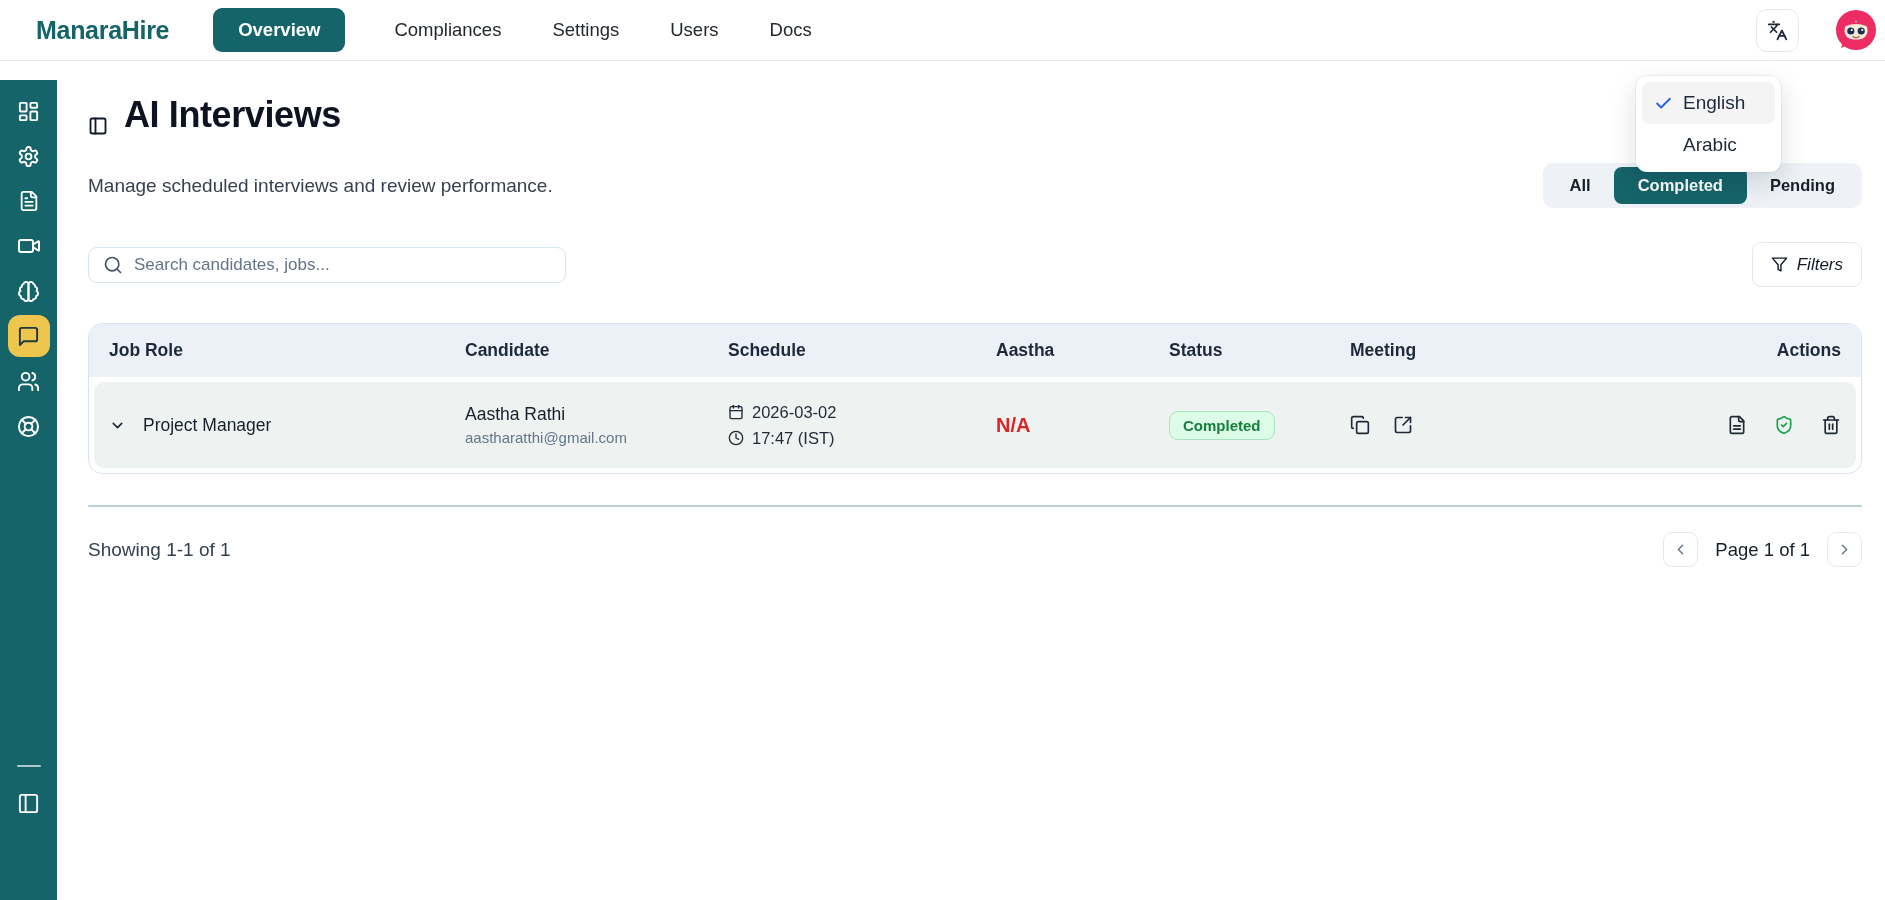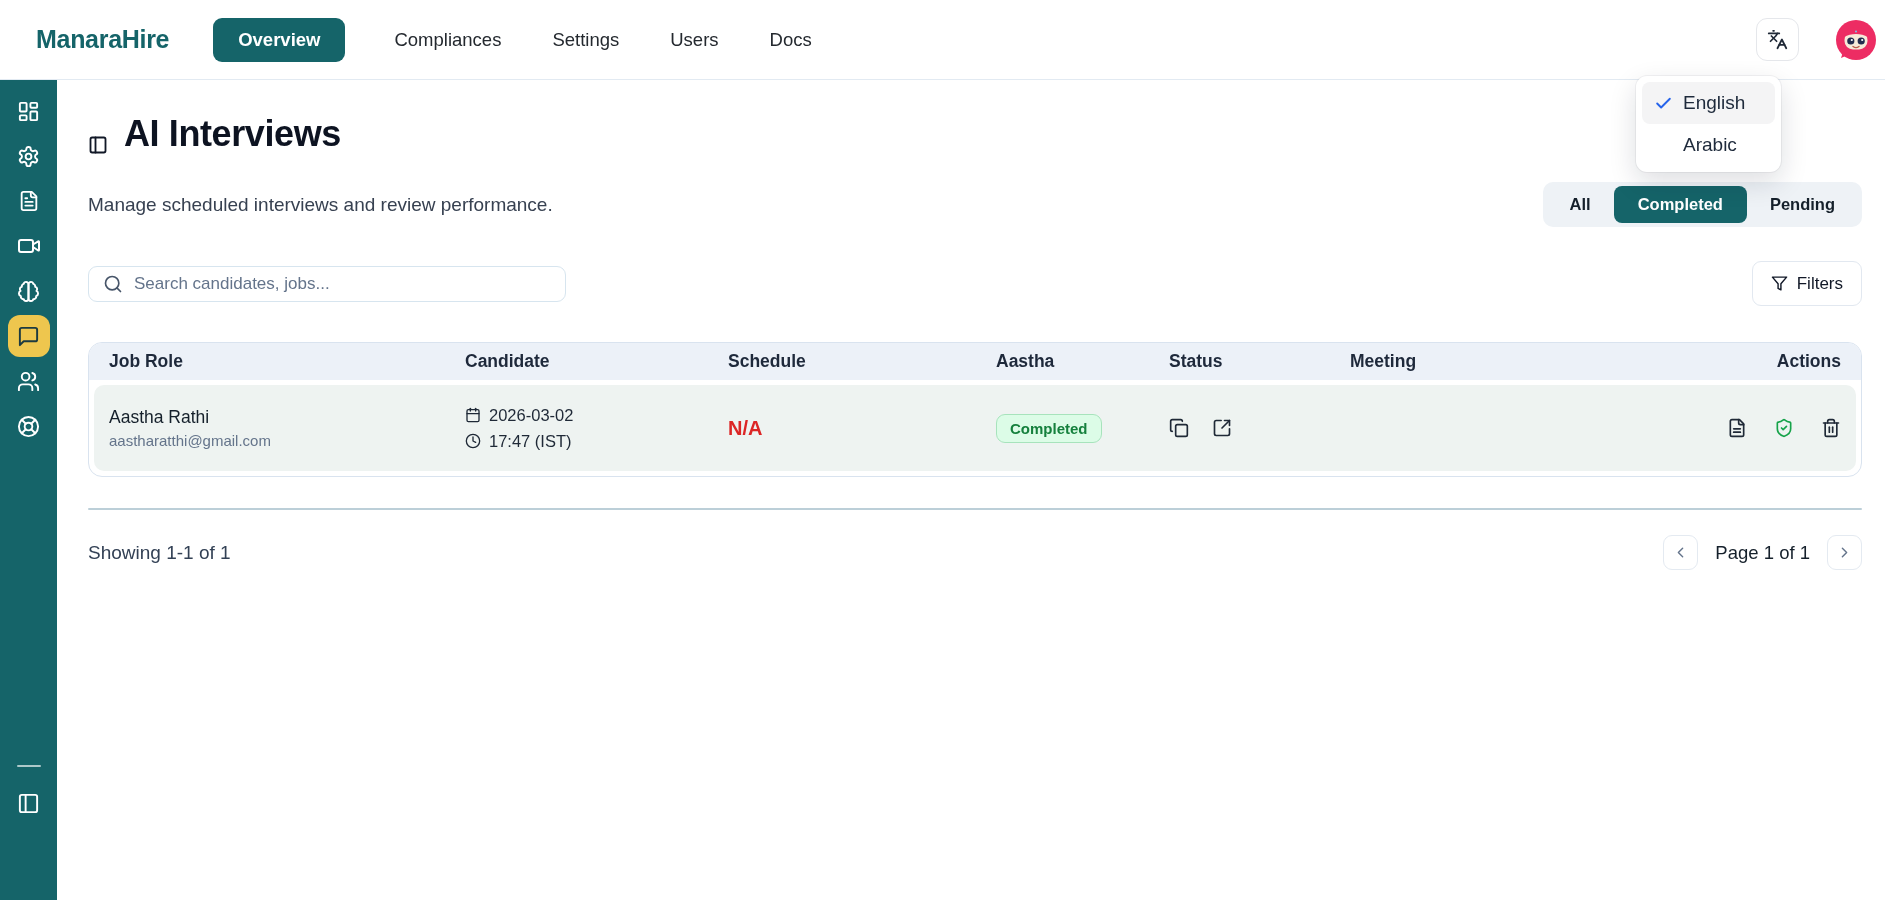--- a/index.html
+++ b/index.html
@@ -1,21 +1,21 @@
 <!DOCTYPE html>
 <html><head>
 <meta charset="utf-8">
 <style>
   * { margin:0; padding:0; box-sizing:border-box; }
   html,body { width:1885px; height:900px; overflow:hidden; }
   body { font-family:"Liberation Sans","DejaVu Sans",sans-serif; background:#fff; position:relative; color:#111827; }
   svg { display:block; }
 
   
-  .topbar { height:80px; display:flex; align-items:center; padding:0 8px 0 36px; border-bottom:1px solid #e2eaf2; background:#fff; }
+  .topbar { height:61px; display:flex; align-items:center; padding:0 8px 0 36px; border-bottom:1px solid #e2eaf2; background:#fff; }
   .brand { font-size:25px; font-weight:800; color:#156469; letter-spacing:-.3px; cursor:pointer; }
   .nav { display:flex; align-items:center; gap:47px; margin-left:44px; }
   .nav-item { font-size:18.5px; color:#24292f; font-weight:500; cursor:pointer; padding:10px 2px; }
   .nav-item.active { background:#156469; color:#fff; border-radius:9px; padding:11px 25px; font-weight:600; }
   .topbar-right { margin-left:auto; display:flex; align-items:center; gap:36px; }
   .lang-btn { width:43px; height:43px; border:1px solid #e5e7eb; border-radius:11px; background:#fff; display:grid; place-items:center; color:#1f2937; cursor:pointer; }
   .avatar { width:42px; height:42px; border-radius:50%; cursor:pointer; }
 
   
   .dropdown { position:absolute; top:76px; right:104px; width:145px; background:#fff; border-radius:11px; padding:6px; box-shadow:0 10px 28px rgba(15,23,42,.14), 0 0 0 1px rgba(15,23,42,.05); z-index:60; }
@@ -39,26 +39,26 @@
   .sub-row { margin-top:27px; display:flex; align-items:center; justify-content:space-between; }
   .subtitle { font-size:19px; color:#374151; }
   .segmented { background:#eef2f6; border-radius:10px; padding:4px; display:flex; align-items:center; }
   .segment { padding:8px 23px; font-size:16.5px; font-weight:700; color:#15202b; cursor:pointer; border-radius:8px; }
   .segment.active { background:#156469; color:#fff; padding:9px 24px; }
   .search-row { margin-top:34px; display:flex; align-items:center; justify-content:space-between; }
   .search-box { width:478px; height:36px; border:1px solid #d7e5ef; border-radius:9px; display:flex; align-items:center; gap:11px; padding:0 14px; background:#fff; }
   .search-box svg { color:#475569; flex:none; }
   .search-box input { border:none; outline:none; flex:1; font-size:17px; font-family:inherit; color:#0f172a; background:transparent; }
   .search-box input::placeholder { color:#64748b; }
-  .filters-btn { height:45px; padding:0 18px; border:1px solid #e2e8f0; border-radius:9px; background:#fff; display:flex; align-items:center; gap:9px; font-size:17px; color:#111827; cursor:pointer; font-family:inherit; }
+  .filters-btn { height:45px; padding:0 18px; border:1px solid #e2e8f0; border-radius:9px; background:#fff; display:flex; align-items:center; gap:9px; font-size:17px; color:#111827; cursor:pointer; font-family:inherit;font-style:italic; }
 
   
   .table { margin-top:36px; border:1px solid #d9e3ef; border-radius:14px; overflow:hidden; background:#fff; }
   .tgrid { display:grid; grid-template-columns:356px 263px 268px 173px 181px 1fr auto; align-items:center; }
-  .thead { height:37px; padding:0 20px; background:#ecf1f8; font-size:17.5px; font-weight:700; color:#1e293b; }
+  .thead { height:53px; padding:0 20px; background:#ecf1f8; font-size:17.5px; font-weight:700; color:#1e293b; }
   .th-actions { justify-self:end; }
   .row-wrap { padding:5px; }
   .row { background:#eef3f1; border-radius:10px; height:86px; padding:0 15px; cursor:default; }
   .cell-role { display:flex; align-items:center; gap:17px; font-size:17.5px; color:#15202b; }
   .chev { color:#1f2937; cursor:pointer; }
   .cand-name { font-size:17.5px; color:#15202b; }
   .cand-email { font-size:15px; color:#64748b; margin-top:4px; }
   .sched-line { display:flex; align-items:center; gap:8px; font-size:16.5px; color:#1f2937; }
   .sched-line + .sched-line { margin-top:7px; }
   .sched-line svg { color:#1f2937; }
@@ -266,20 +266,28 @@
       <div>Job Role</div>
       <div>Candidate</div>
       <div>Schedule</div>
       <div>Aastha</div>
       <div>Status</div>
       <div>Meeting</div>
       <div class="th-actions">Actions</div>
     </div>
     <div class="row-wrap">
       <div class="tgrid row">
+        <div class="cell-role">
+          <span class="chev">
+              <svg width="17" height="17" viewBox="0 0 24 24" fill="none" stroke="currentColor" stroke-width="2.2" stroke-linecap="round" stroke-linejoin="round">
+                <path d="m6 9 6 6 6-6"></path>
+              </svg>
+            </span>
+          <span>Project Manager</span>
+        </div>
         <div>
           <div class="cand-name">Aastha Rathi</div>
           <div class="cand-email">aastharatthi@gmail.com</div>
         </div>
         <div>
           <div class="sched-line">
             <span>
                 <svg width="16" height="16" viewBox="0 0 24 24" fill="none" stroke="currentColor" stroke-width="2" stroke-linecap="round" stroke-linejoin="round">
                   <path d="M8 2v4"></path>
                   <path d="M16 2v4"></path>

